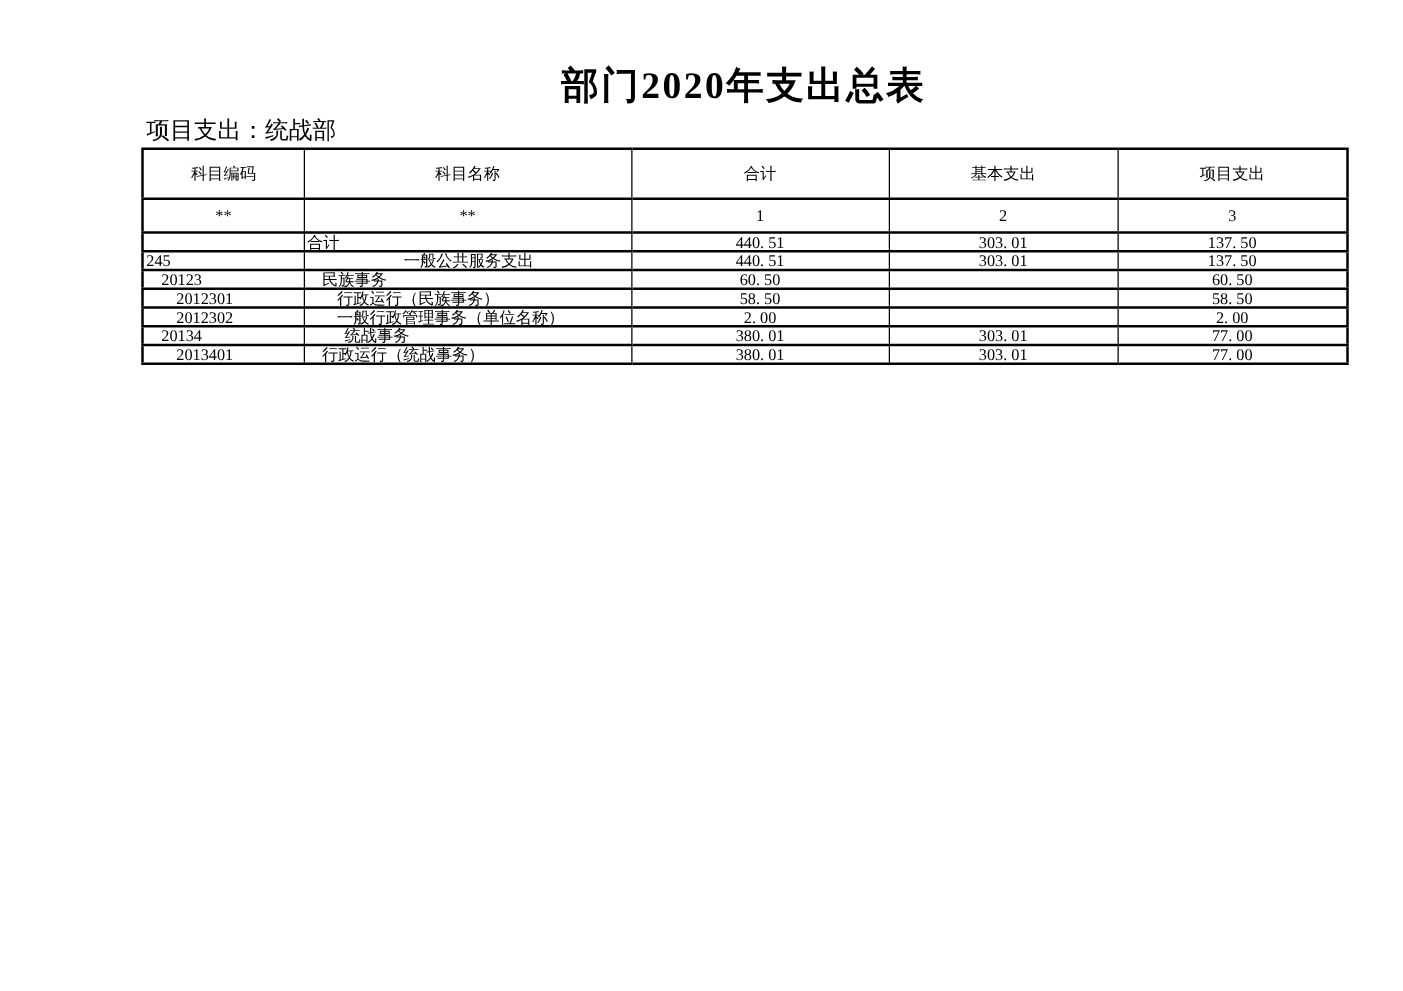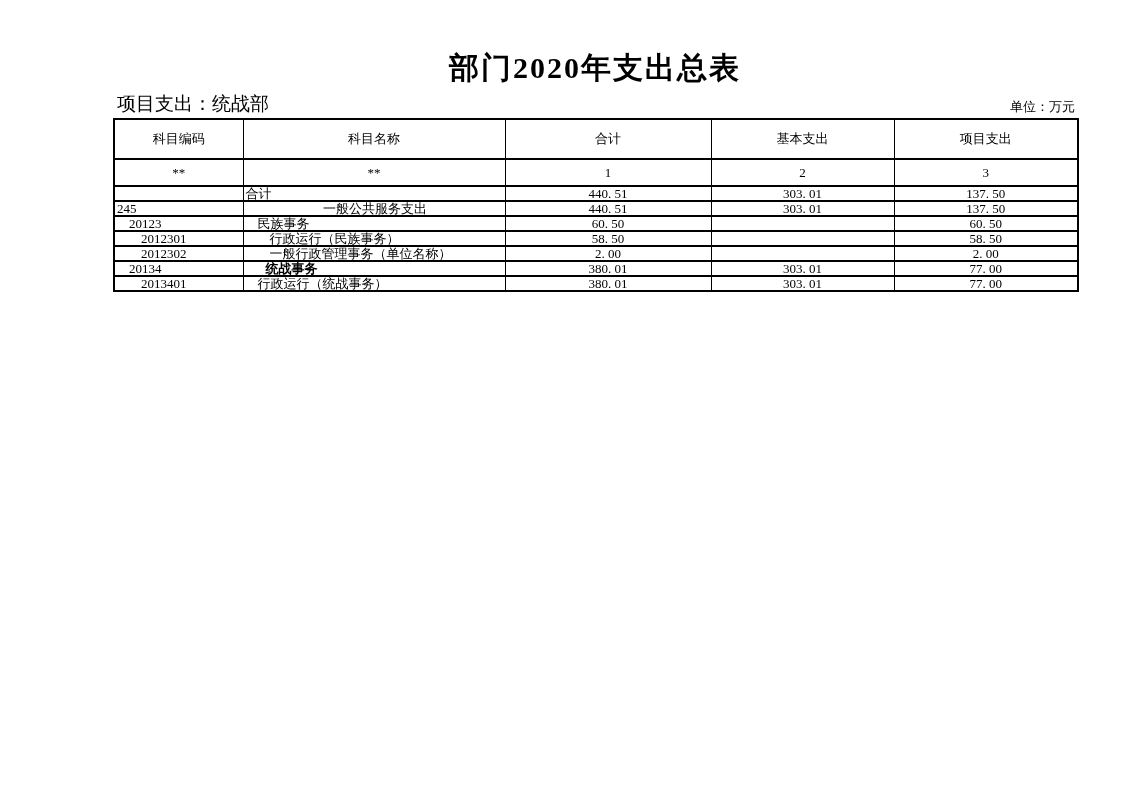--- a/index.html
+++ b/index.html
@@ -90,21 +90,20 @@
 </style>
 </head>
 <body>
 
 <div class="page">
 
   <div class="doc-title">部门2020年支出总表</div>
 
   <div class="meta-left">项目支出：统战部</div>
 
-  <div class="meta-right">单位：万元</div>
 
   <table class="budget">
     <colgroup>
       <col style="width:129px">
       <col style="width:262px">
       <col style="width:206px">
       <col style="width:183px">
       <col style="width:184px">
     </colgroup>
     <thead>
@@ -154,21 +153,21 @@
     </tr>
         <tr>
       <td class="code" style="padding-left: 26px;">2012302</td>
       <td class="name" style="padding-left: 26px;">一般行政管理事务（单位名称）</td>
       <td class="num">2. 00</td>
       <td class="num"></td>
       <td class="num">2. 00</td>
     </tr>
         <tr>
       <td class="code" style="padding-left: 14px;">20134</td>
-      <td class="name" style="padding-left: 22px; font-weight: bold;">统战事务</td>
+      <td class="name" style="padding-left: 32px;">统战事务</td>
       <td class="num">380. 01</td>
       <td class="num">303. 01</td>
       <td class="num">77. 00</td>
     </tr>
         <tr>
       <td class="code" style="padding-left: 26px;">2013401</td>
       <td class="name" style="padding-left: 14px;">行政运行（统战事务）</td>
       <td class="num">380. 01</td>
       <td class="num">303. 01</td>
       <td class="num">77. 00</td>

